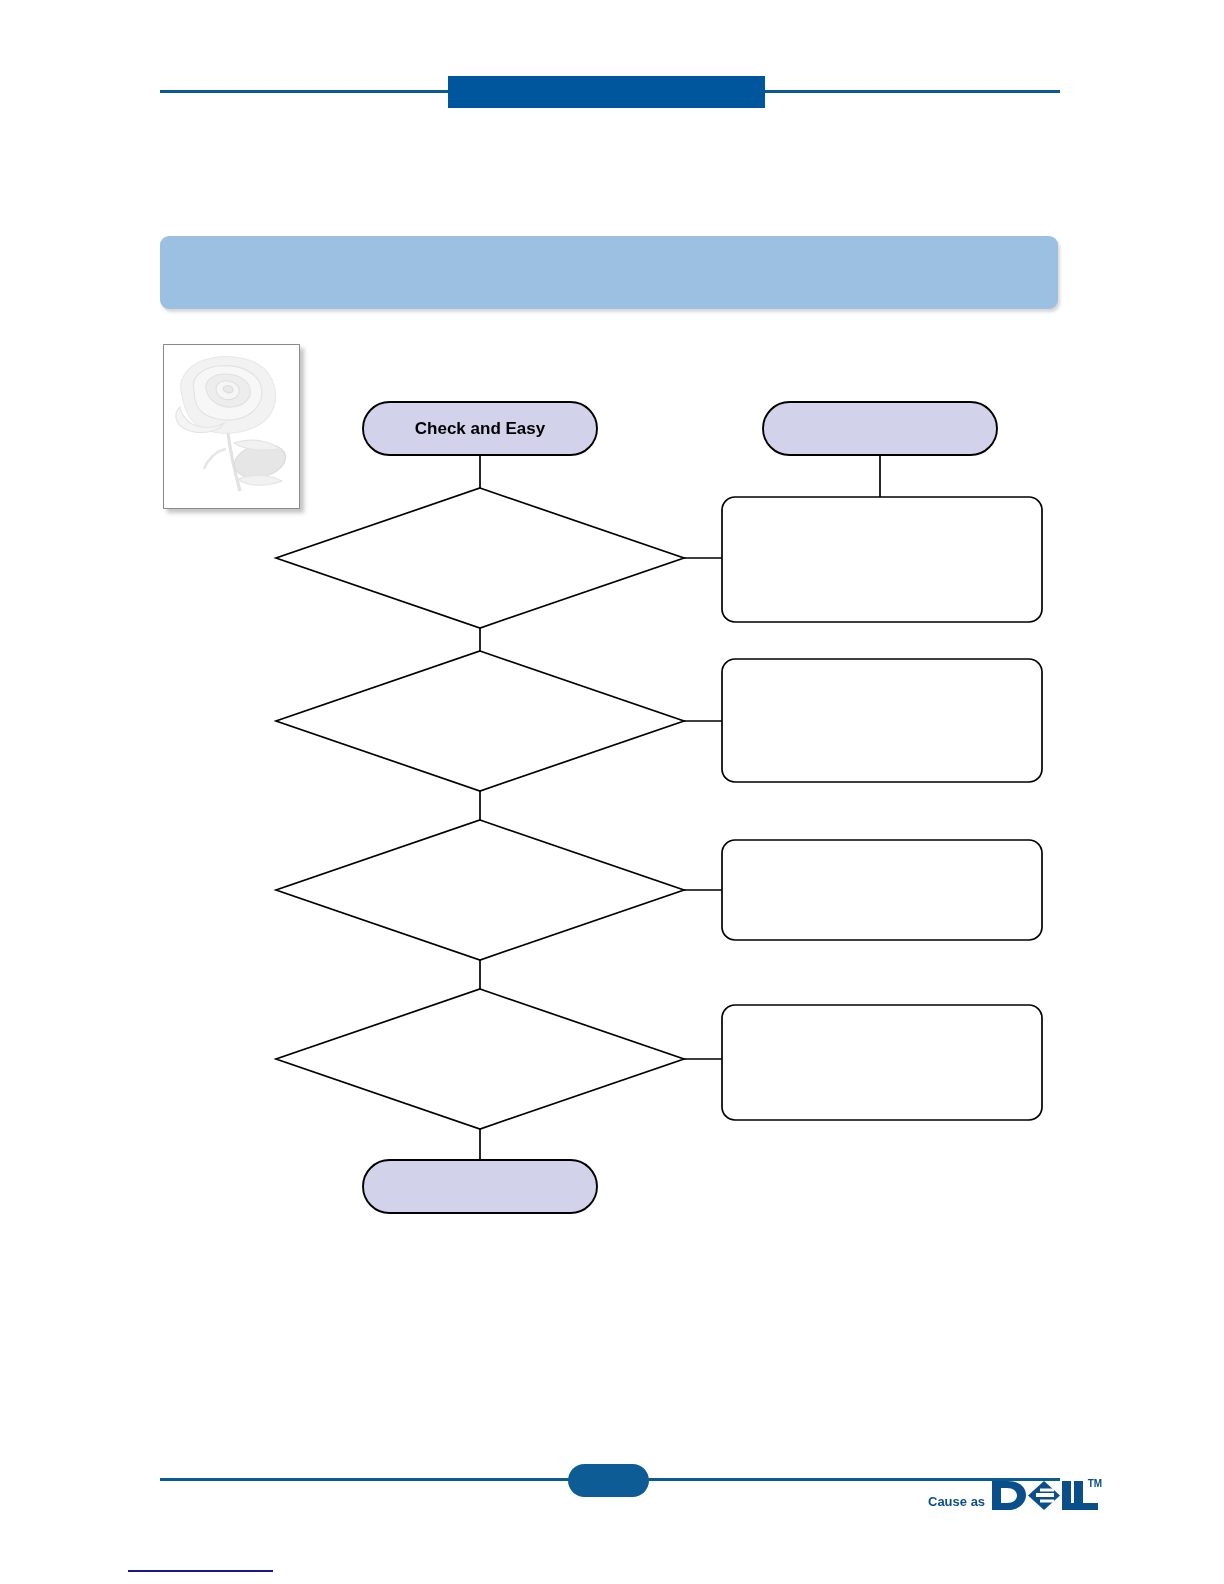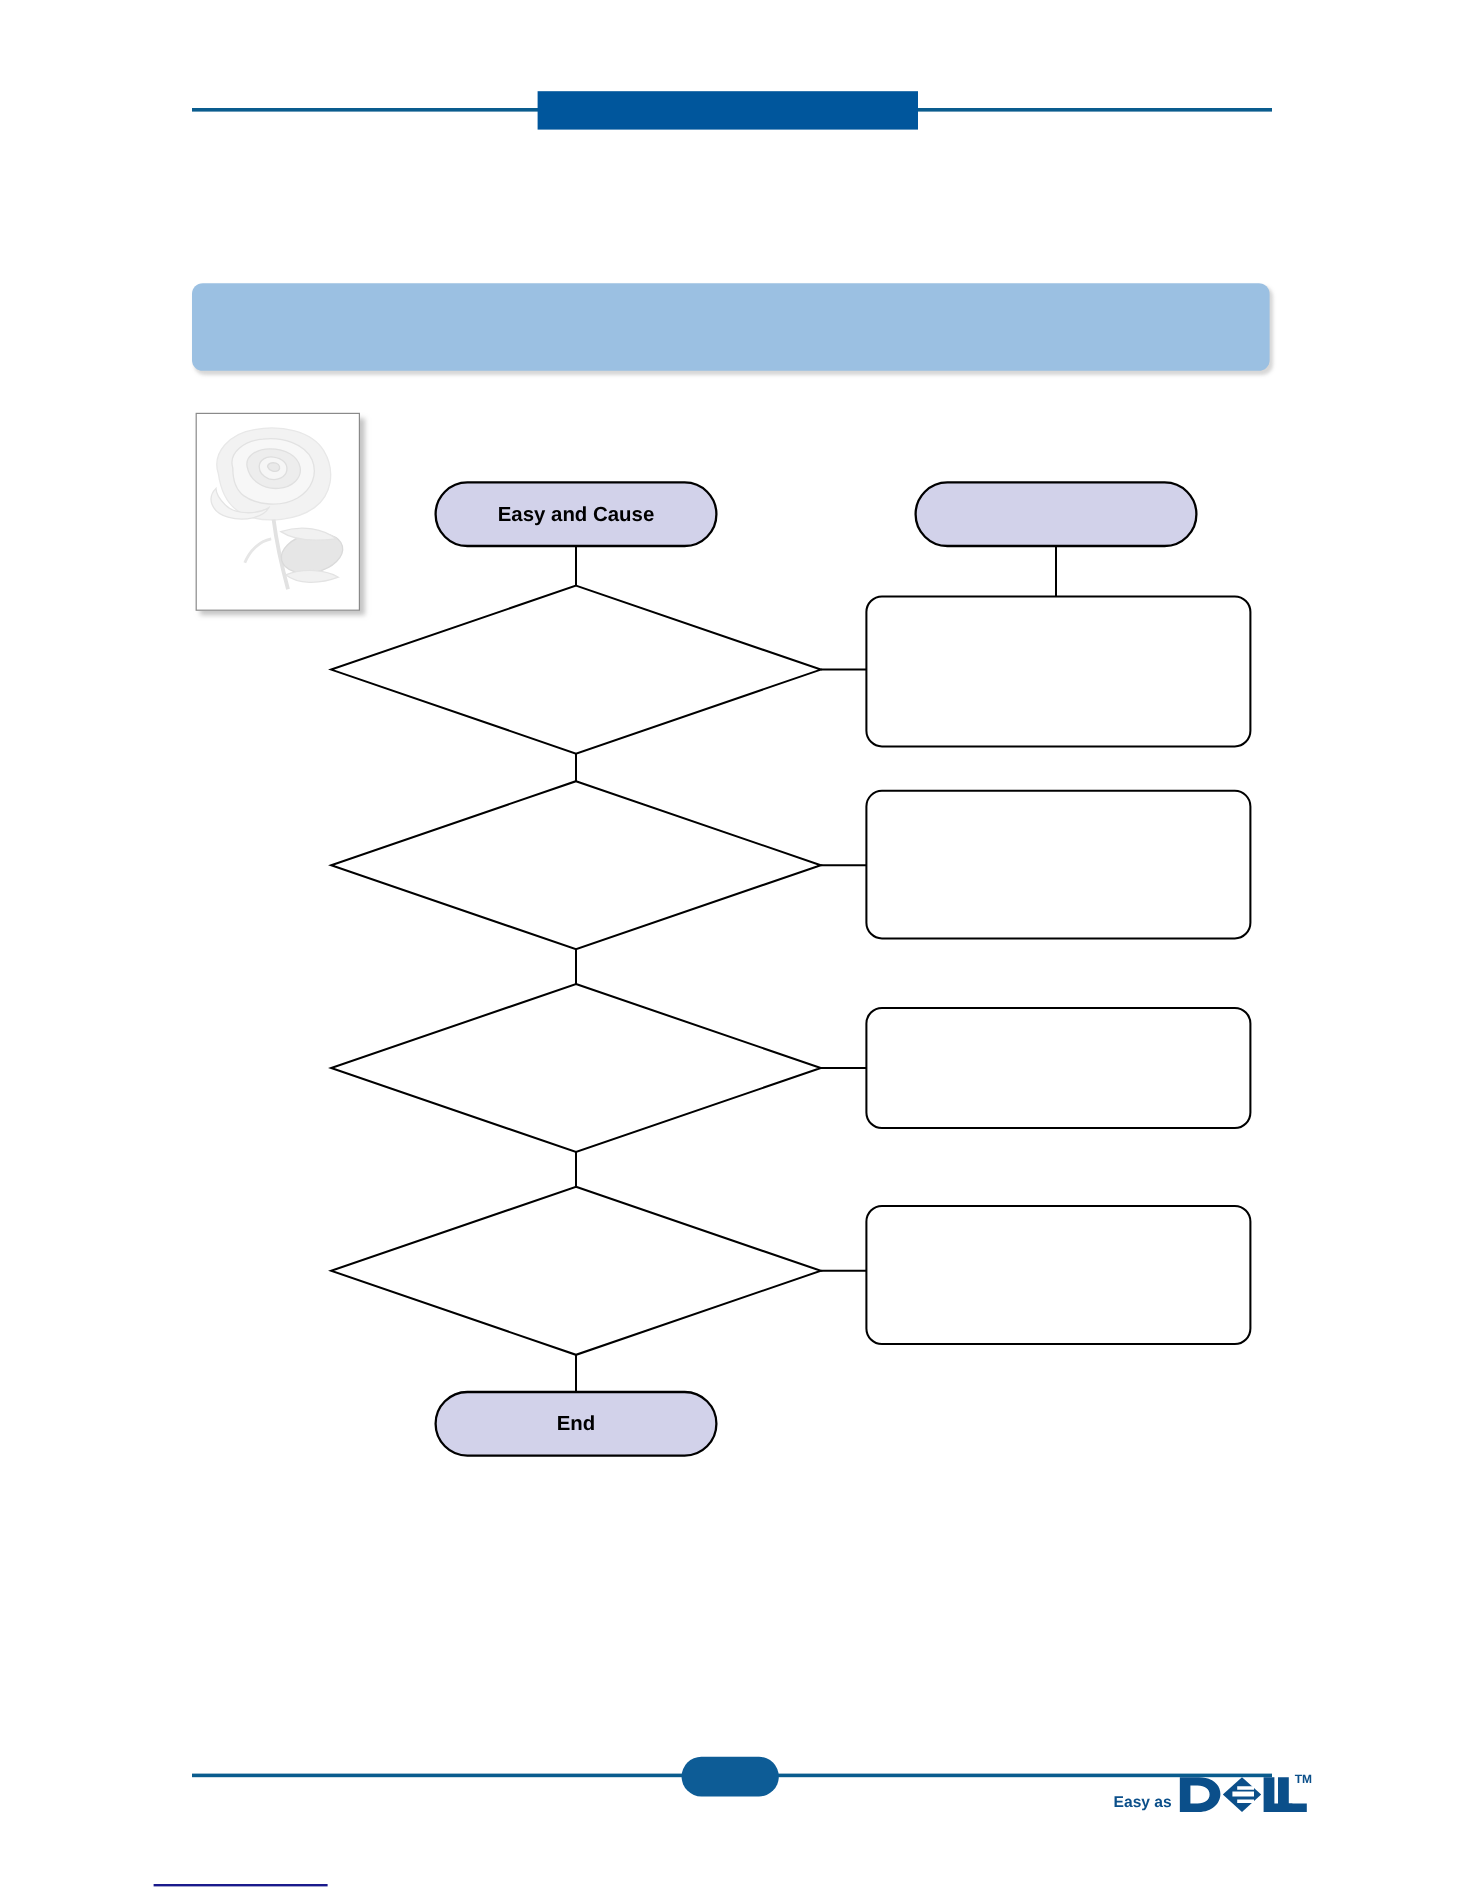--- a/index.html
+++ b/index.html
@@ -278,39 +278,38 @@
       </g>
 
       <g stroke="#000000" stroke-width="1.9" fill="#d2d2ea">
         <rect x="363" y="402" width="234" height="53" rx="26.5" ry="26.5"></rect>
         <rect x="763" y="402" width="234" height="53" rx="26.5" ry="26.5"></rect>
         <rect x="363" y="1160" width="234" height="53" rx="26.5" ry="26.5"></rect>
       </g>
     </svg>
   </div>
 
-  <div class="node-label" style="left:363px; top:402px; width:234px; line-height:53px;">Easy and Cause</div>
-  <div class="node-label" style="left:363px; top:1160px; width:234px; line-height:53px;">End</div>
+  <div class="node-label" style="left:363px; top:402px; width:234px; line-height:53px;">Check and Easy</div>
 
   <div class="diamond-label" style="left:330px; top:534px; width:300px; height:50px;"></div>
   <div class="diamond-label" style="left:330px; top:697px; width:300px; height:50px;"></div>
   <div class="diamond-label" style="left:330px; top:866px; width:300px; height:50px;"></div>
   <div class="diamond-label" style="left:330px; top:1035px; width:300px; height:50px;"></div>
 
   <div class="box-label" style="left:736px; top:510px; width:292px; height:100px;"></div>
   <div class="box-label" style="left:736px; top:672px; width:292px; height:98px;"></div>
   <div class="box-label" style="left:736px; top:853px; width:292px; height:75px;"></div>
   <div class="box-label" style="left:736px; top:1018px; width:292px; height:90px;"></div>
 
   <div class="footer-rule"></div>
   <div class="footer-pill"></div>
   <div class="footer-page"></div>
 
   <div class="dell-logo">
-    <span class="dell-easy">Easy as</span>
+    <span class="dell-easy">Cause as</span>
     <span class="dell-mark">
       <svg width="108" height="34" viewBox="0 0 108 34" xmlns="http://www.w3.org/2000/svg">
         <g fill="#0b4f8a">
 
           <path d="M0 2 H16 C27 2 34 8 34 16 C34 24 27 31 16 31 H0 Z
                    M9 9 V24 H15 C21 24 25 21 25 16.5 C25 12 21 9 15 9 Z"></path>
 
           <path d="M36 16.5 L52 2 L68 16.5 L52 31 Z"></path>
           <path d="M44 14 H62 V18 H44 Z" fill="#ffffff"></path>
           <path d="M48 9.5 H62 V12.5 H48 Z" fill="#ffffff"></path>

